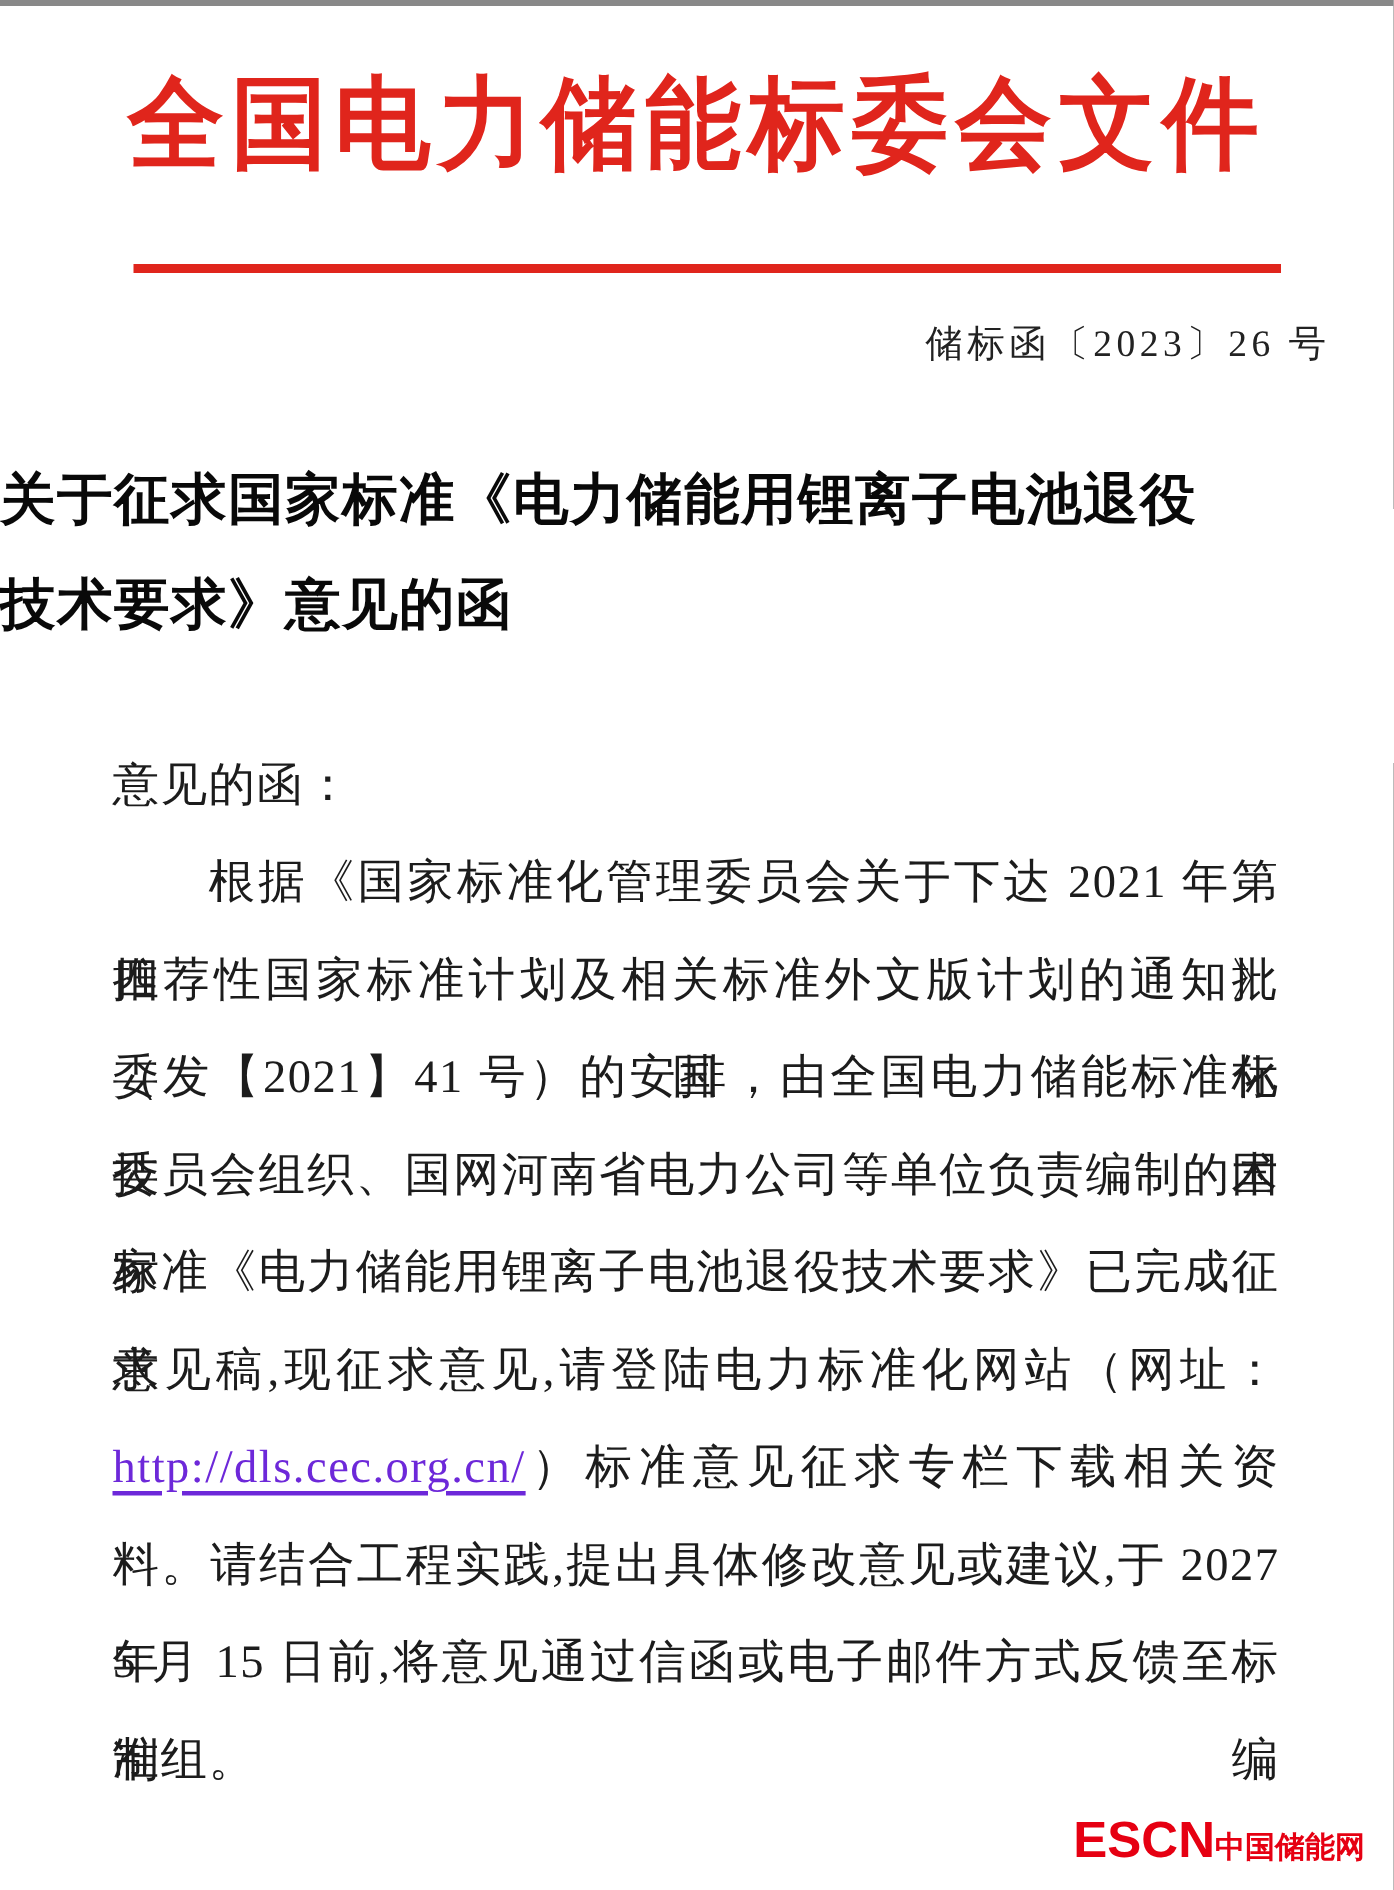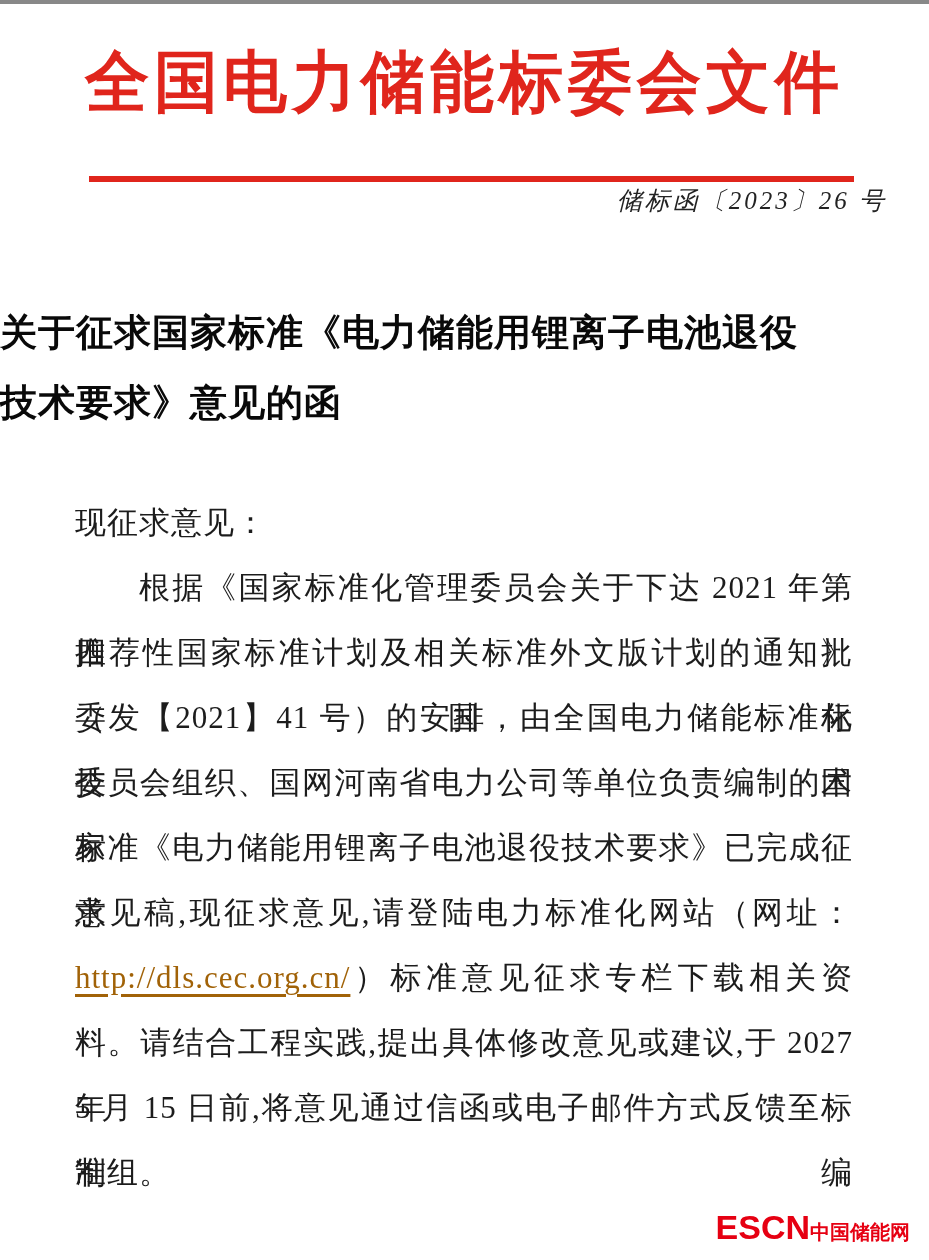--- a/index.html
+++ b/index.html
@@ -27,26 +27,25 @@
     white-space:nowrap;
   }
   .red-rule{
     position:absolute;
     left:89px;top:172px;
     width:765px;height:6px;
     background:#e0251c;
   }
   .doc-number{
     position:absolute;
-    top:180px;right:42px;
+    top:208px;right:42px;
     font-size:25px;
     letter-spacing:3px;
     color:#222222;
     white-space:nowrap;
-    font-style:italic;
   }
   
   .doc-title{
     position:absolute;
     left:0;top:294px;width:929px;
     font-family:"Liberation Sans","DejaVu Sans",sans-serif;
     font-weight:bold;
     font-size:37px;
     color:#090909;
   }
@@ -71,21 +70,21 @@
     letter-spacing:1px;
   }
   .bline.no-just{
     text-align:left;
     text-align-last:left;
   }
   .bline.indent{
     text-indent:64px;
   }
   .bline a{
-    color:#a16207;
+    color:#6d28d9;
     text-decoration:underline;
     text-underline-offset:6px;
   }
   
   .escn-logo{
     position:absolute;
     right:19px;top:1204px;
     white-space:nowrap;
     color:#e60012;
     font-weight:bold;
@@ -113,21 +112,21 @@
   <div class="red-rule"></div>
 
   <div class="doc-number">储标函〔2023〕26 号</div>
 
   <div class="doc-title">
     <div class="t-line">关于征求国家标准《电力储能用锂离子电池退役</div>
     <div class="t-line">技术要求》意见的函</div>
   </div>
 
   <div class="body-block">
-    <div class="bline no-just">现征求意见：</div>
+    <div class="bline no-just">意见的函：</div>
     <div class="bline indent">根据《国家标准化管理委员会关于下达 2021 年第四批</div>
     <div class="bline">推荐性国家标准计划及相关标准外文版计划的通知》（国标</div>
     <div class="bline">委发【2021】41 号）的安排，由全国电力储能标准化技术</div>
     <div class="bline">委员会组织、国网河南省电力公司等单位负责编制的国家</div>
     <div class="bline">标准《电力储能用锂离子电池退役技术要求》已完成征求</div>
     <div class="bline">意见稿,现征求意见,请登陆电力标准化网站（网址：</div>
     <div class="bline">
       <a href="#">http://dls.cec.org.cn/</a><span>）标准意见征求专栏下载相关资</span>
     </div>
     <div class="bline">料。请结合工程实践,提出具体修改意见或建议,于 2027 年</div>

